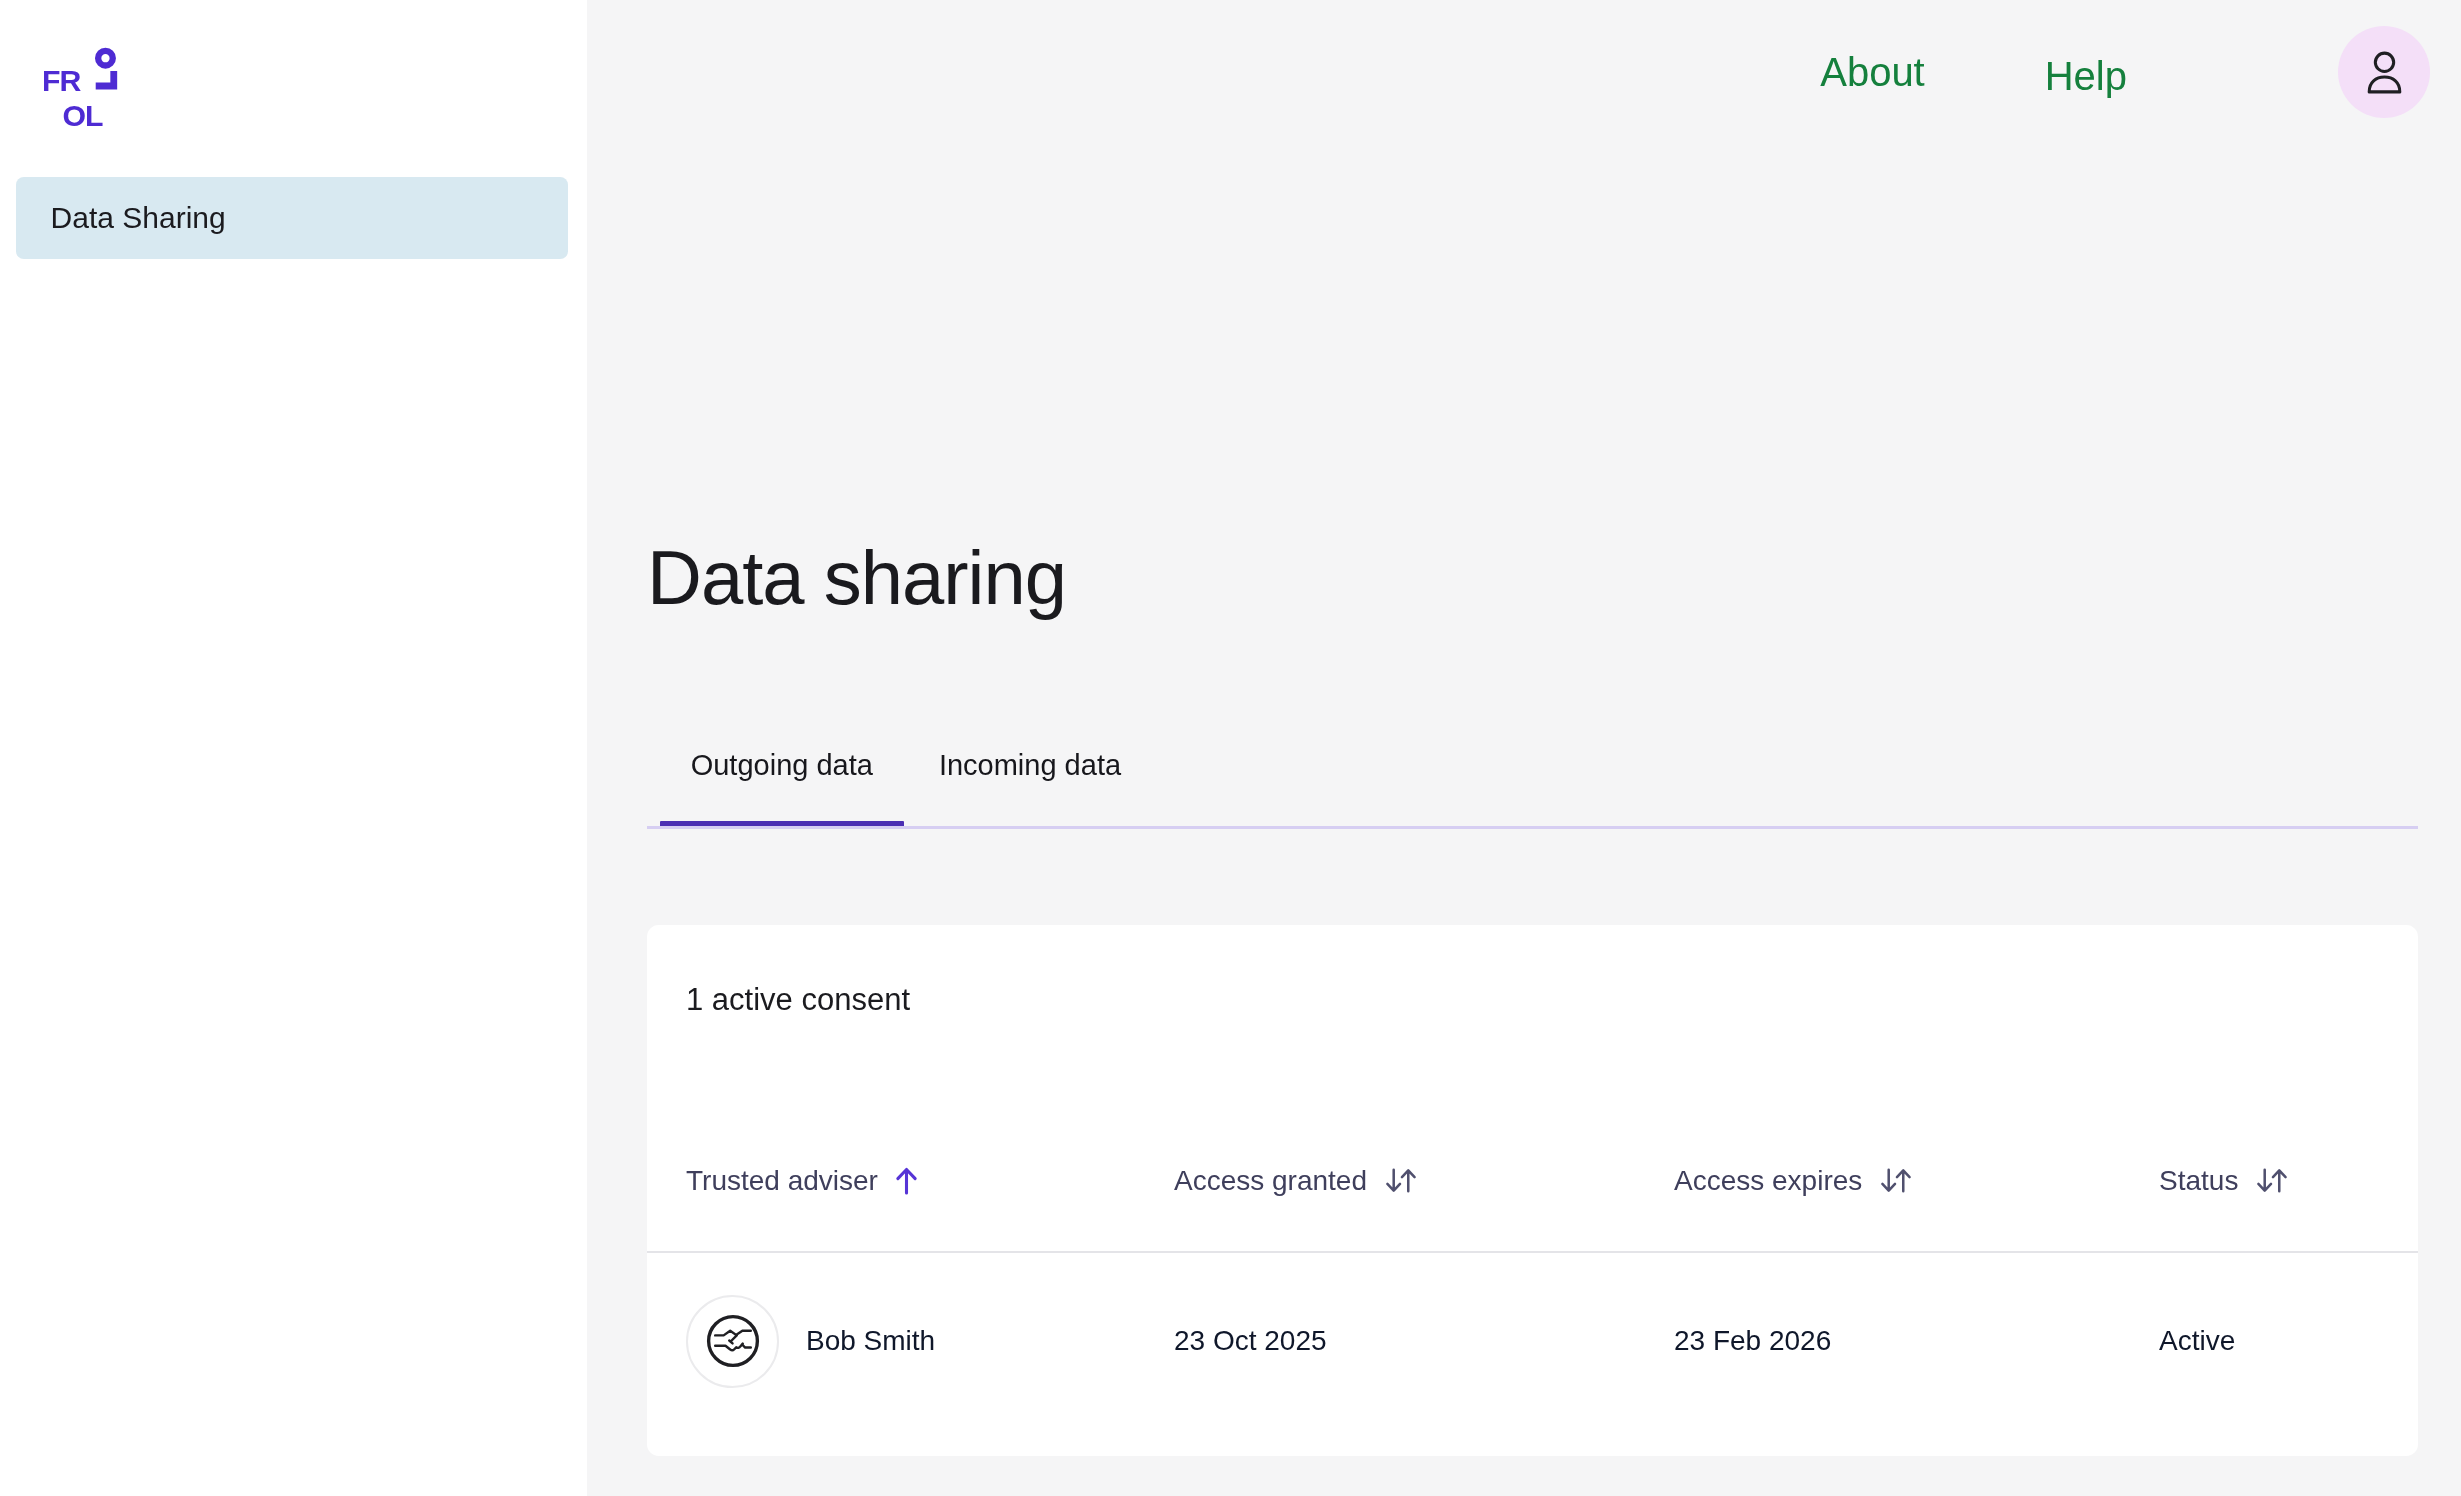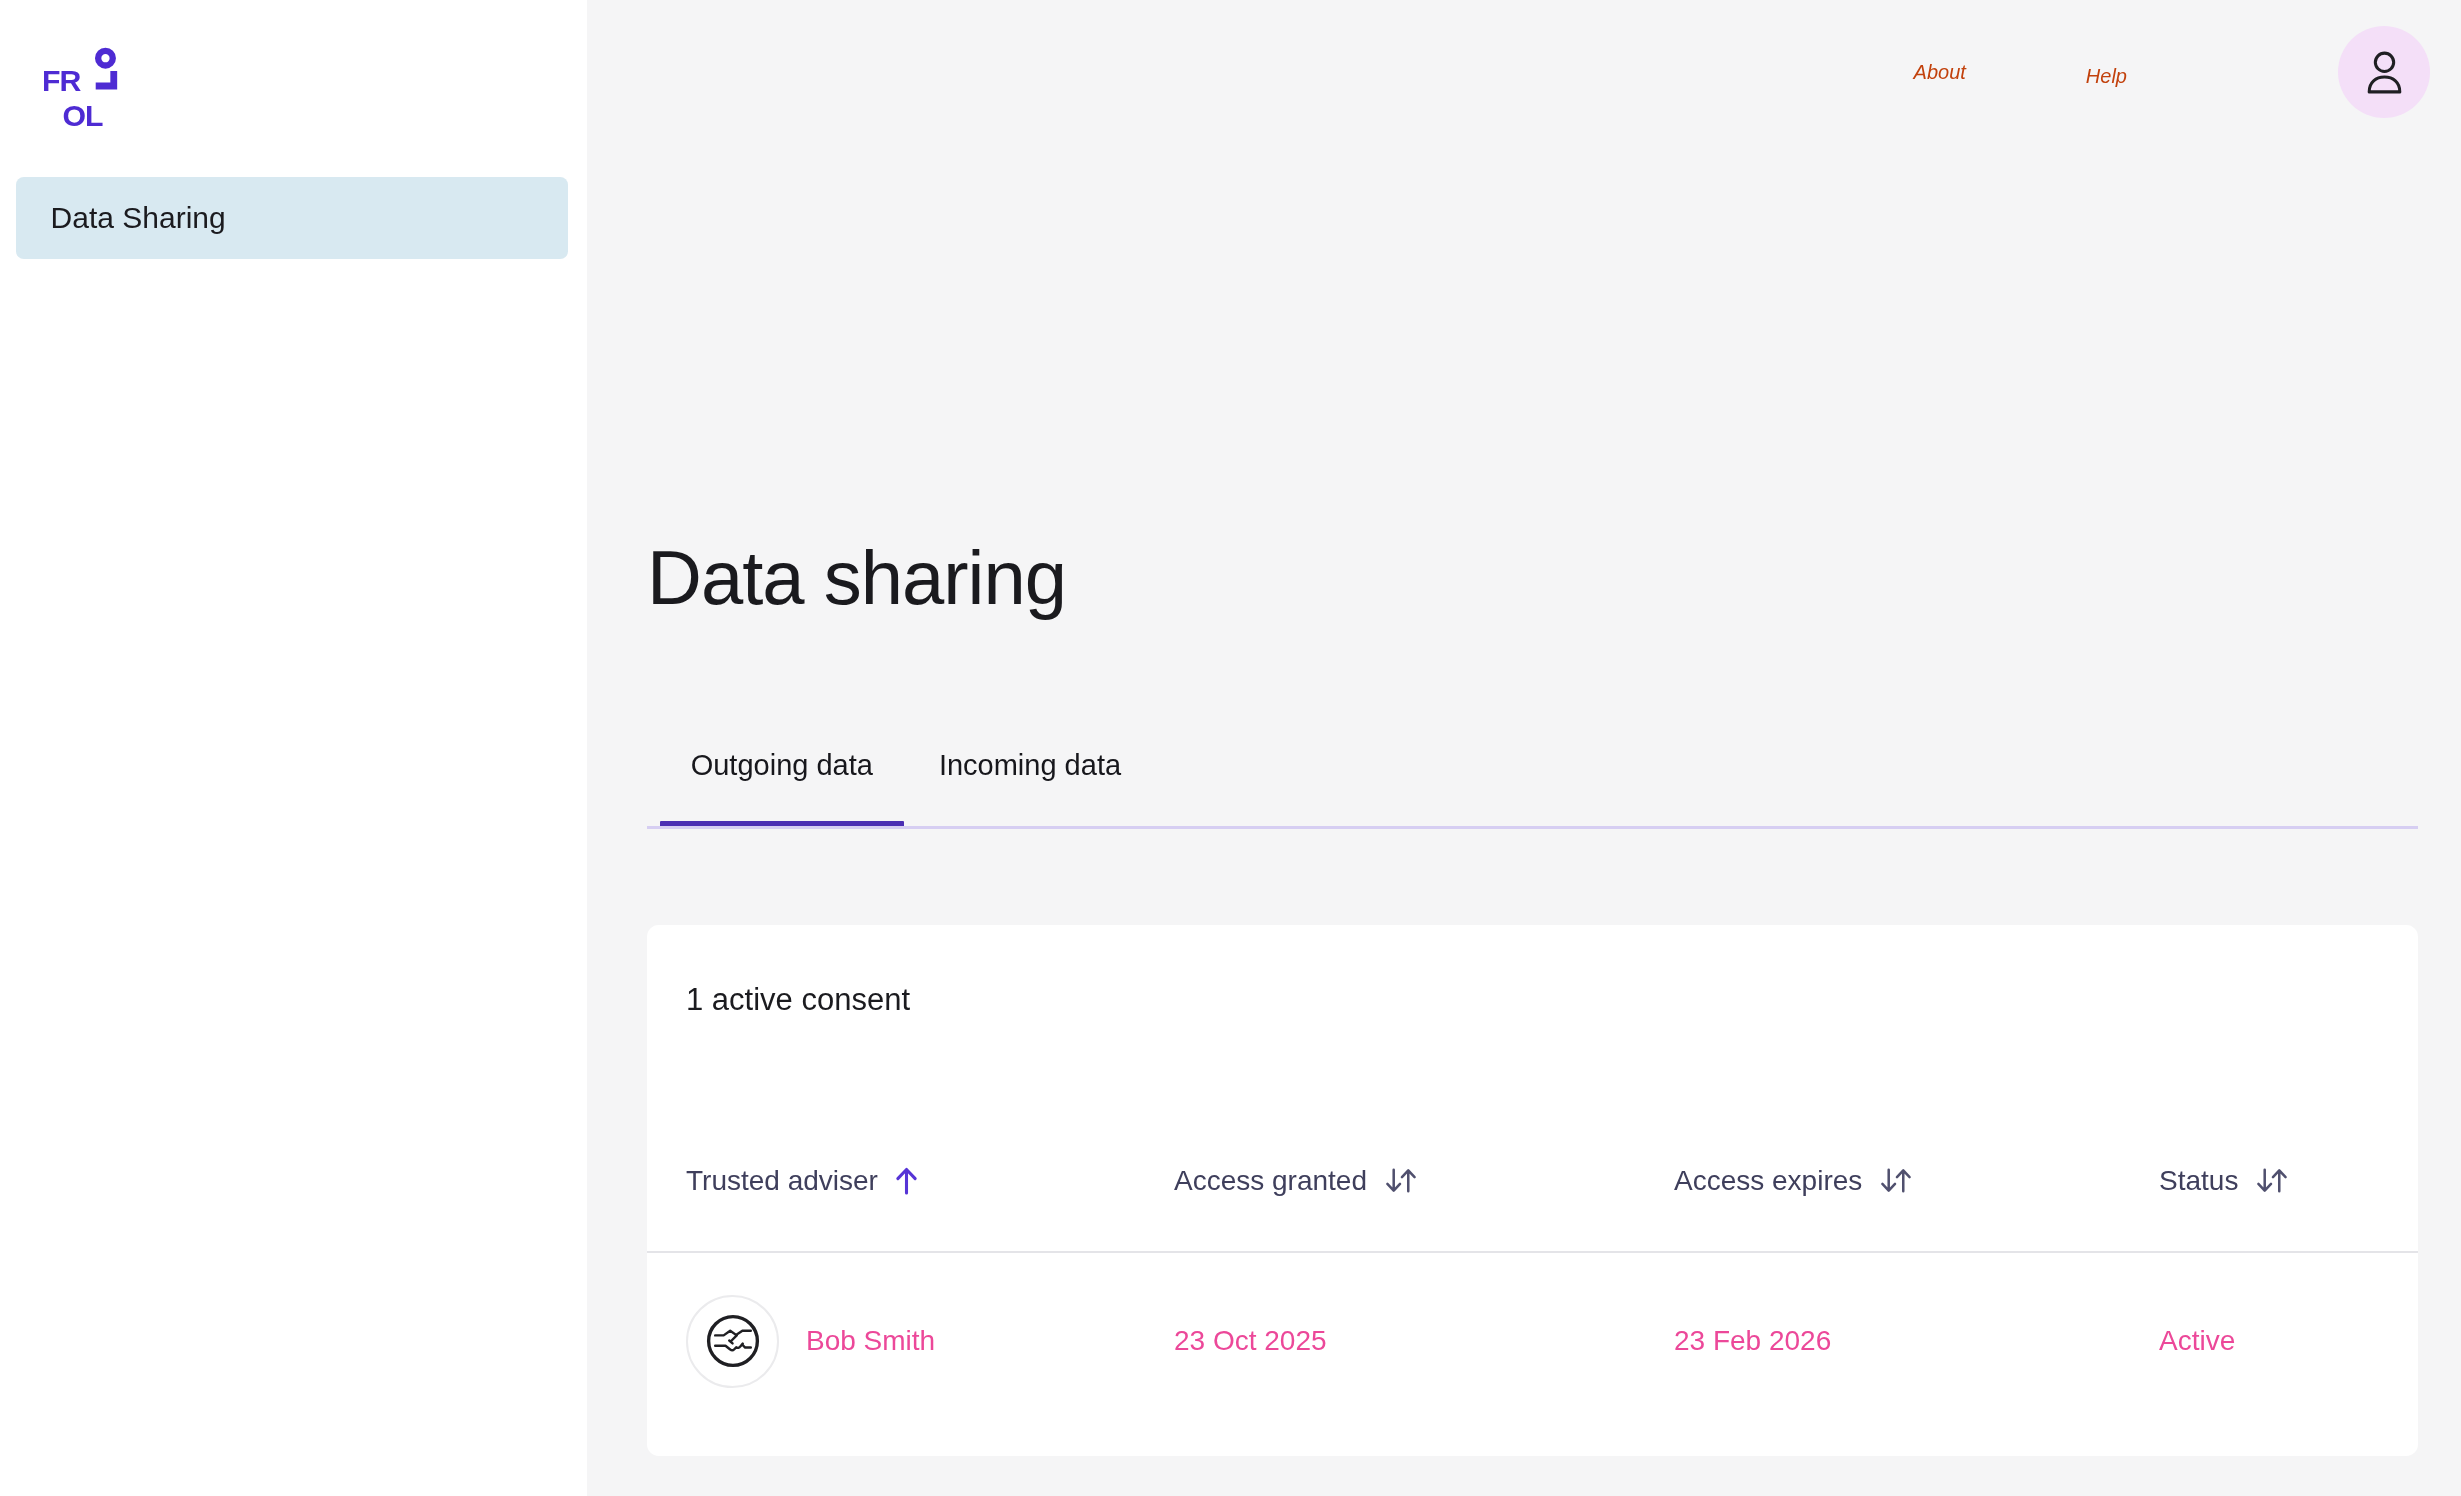--- a/index.html
+++ b/index.html
@@ -11,21 +11,21 @@
   .logo{position:absolute;left:44px;top:43px;width:80px;height:86px;cursor:pointer;}
   .side-nav{position:absolute;left:15.6px;top:177px;right:19.5px;}
   .side-item{height:82px;border-radius:7.8px;display:flex;align-items:center;
     padding-left:35px;font-size:30px;font-weight:500;color:#1B1B1F;cursor:pointer;}
   .side-item.active{background:#D8E9F1;}
 
   
   .main{position:absolute;left:587px;top:0;width:1874px;height:1496px;}
 
   .topnav{position:absolute;top:0;right:0;height:144px;display:flex;align-items:center;}
-  .nav-link{font-size:20px;font-weight:500;color:#c2410c;text-decoration:none;cursor:pointer;font-style:italic;}
+  .nav-link{font-size:40px;font-weight:500;color:#15803d;text-decoration:none;cursor:pointer;}
   .nav-link.about{margin-right:120px;}
   .nav-link.help{margin-right:211px;margin-top:8px;}
   .profile-avatar{width:92px;height:92px;border-radius:50%;background:#F4DFF8;border:none;
     display:flex;align-items:center;justify-content:center;cursor:pointer;margin-right:31px;padding:0;}
 
   .page-title{position:absolute;left:60px;top:534px;margin:0;font-size:76px;font-weight:500;
     color:#1A1A1E;letter-spacing:-1px;}
 
   
   .tabs{position:absolute;left:60px;top:747px;width:1771px;height:82px;}
@@ -46,21 +46,21 @@
   .thead{position:absolute;left:39px;right:39px;top:239px;display:flex;align-items:center;}
   .th{display:flex;align-items:flex-end;gap:15.6px;font-size:28px;color:#3F3F5C;cursor:pointer;}
   .col1{width:488px;}
   .col2{width:500px;}
   .col3{width:485px;}
   .col4{flex:1;}
   .thead-sep{position:absolute;left:0;right:0;top:326px;height:2px;background:#E4E4E8;}
 
   .trow{position:absolute;left:39px;right:39px;top:369px;height:94px;display:flex;
     align-items:center;cursor:pointer;}
-  .cell{font-size:28px;color:#ec4899;display:flex;align-items:center;}
+  .cell{font-size:28px;color:#0f172a;display:flex;align-items:center;}
   .adviser-cell{gap:27px;}
   .avatar-ring{width:93px;height:93px;border-radius:50%;background:#FFFFFF;
     border:2px solid #EBEBED;box-sizing:border-box;display:flex;align-items:center;
     justify-content:center;flex:0 0 auto;}
 </style>
 </head>
 <body>
 
 <div class="app">
 

